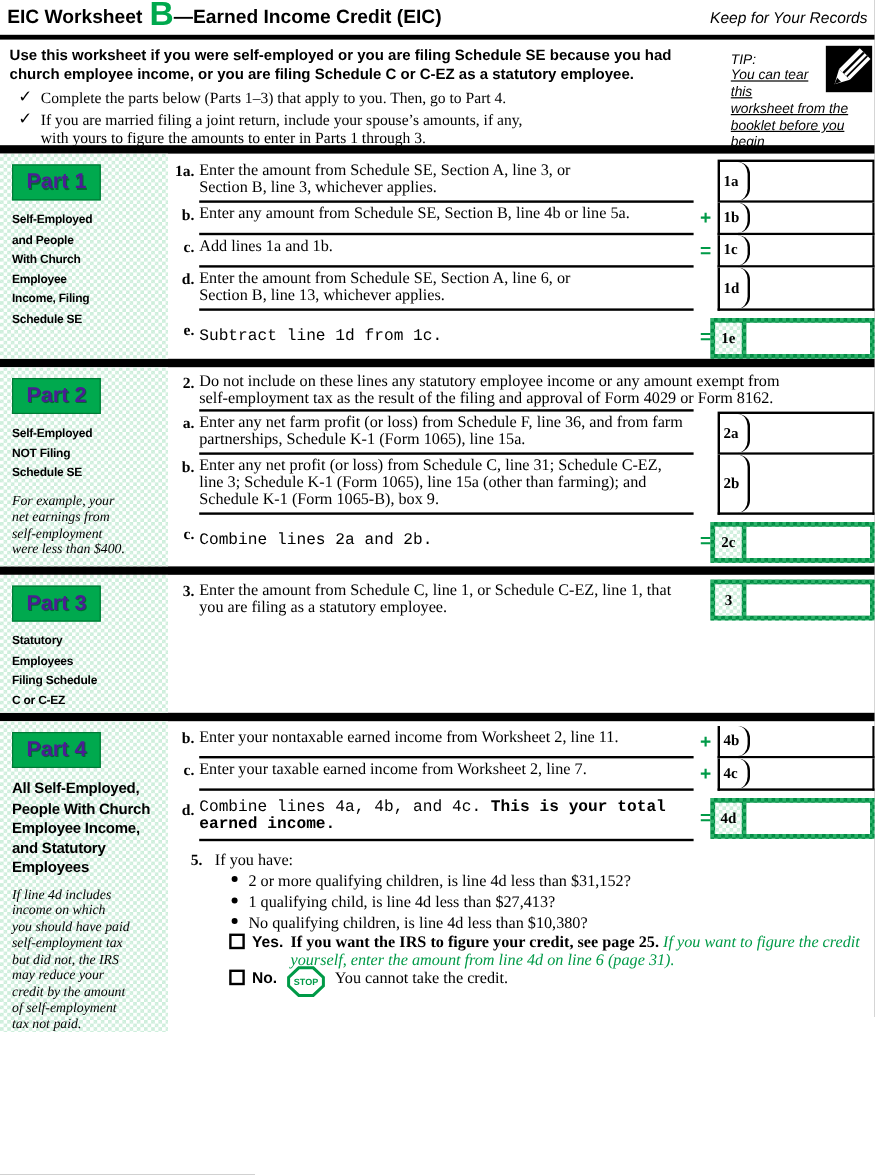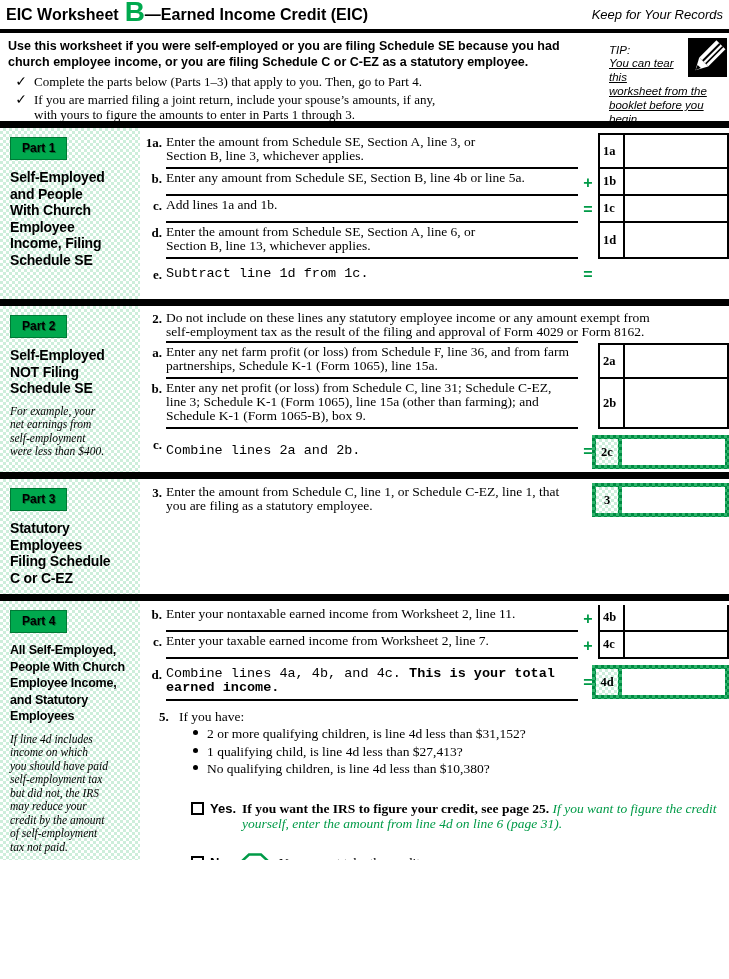--- a/index.html
+++ b/index.html
@@ -35,44 +35,44 @@
   .part { display:flex; overflow:hidden; }
   .sidebar {
     width:140px; flex:none; padding:9px 5px 0 10px;
     background-color:#fff;
     background-image:
       linear-gradient(45deg,#cdeedb 25%,transparent 25%,transparent 75%,#cdeedb 75%),
       linear-gradient(45deg,#cdeedb 25%,transparent 25%,transparent 75%,#cdeedb 75%);
     background-position:0 0,3px 3px; background-size:6px 6px;
   }
   .badge {
-    display:inline-block; background:#00a94e; color:#000000;
-    font-family:"Liberation Sans", sans-serif; font-weight:bold; font-size:12px;
+    display:inline-block; background:#00a94e; color:#4c1d95;
+    font-family:"Liberation Sans", sans-serif; font-weight:bold; font-size:18px;
     padding:3px 11px 4px 11px; border:1px solid #007a36; text-shadow:1px 1px 0 #006b30;
     margin-bottom:9px;
   }
-  .heading { font-family:"Liberation Sans", sans-serif; font-weight:bold; font-size:14px; line-height:16.5px; letter-spacing:-0.2px; }
+  .heading { font-family:"Liberation Sans", sans-serif; font-weight:bold; font-size:10px; line-height:16.5px; letter-spacing:-0.2px; }
   .note { font-style:italic; font-size:11.5px; line-height:13.5px; margin-top:8px; }
 
   .content { flex:1; padding:5px 0 0 3px; }
   .row { display:grid; grid-template-columns:23px 412px 20px 131px; }
   .row-wide { display:grid; grid-template-columns:23px 1fr; }
   .num { font-weight:bold; font-size:13px; text-align:right; padding:2px 4px 0 0; }
   .txt { font-size:13.5px; line-height:14px; padding:2px 8px 4px 0; border-bottom:2px solid #000; }
   .txt.no-u { border-bottom:none; }
   .txt-wide { position:relative; font-size:13.5px; line-height:14px; padding:2px 0 4px 0; }
   .txt-wide:after { content:""; position:absolute; left:0; bottom:0; width:412px; border-bottom:2px solid #000; }
   .op { display:flex; align-items:center; justify-content:center; color:#009a47;
         font-family:"Liberation Sans", sans-serif; font-weight:bold; font-size:16px; }
   .boxcell { display:flex; align-items:stretch; }
 
   .pbox { flex:1; display:flex; border:2px solid #000; background:#fff; }
   .pbox.nt { border-top:0; }
   .pbox .lbl { width:25px; flex:none; border-right:2px solid #000; font-weight:bold; font-size:12.5px;
-               display:flex; align-items:center; padding-left:3px; }
+               display:flex; align-items:center; padding-left:3px;border-radius:10px; }
   .pbox .val, .rbox .val { flex:1; min-height:10px; }
 
   .rrow { margin-top:6px; }
   .rrow .txt { display:flex; align-items:center;font-family:Liberation Mono, monospace; }
   .rbox {
     flex:1; display:flex; height:34px; margin-left:-6px; padding:4px;
     background-color:#2fb46c;
     background-image:
       linear-gradient(45deg,#008a42 25%,transparent 25%,transparent 75%,#008a42 75%),
       linear-gradient(45deg,#008a42 25%,transparent 25%,transparent 75%,#008a42 75%);
@@ -89,21 +89,21 @@
   }
   .rbox .val { background:#fff; }
 
   
   .row5 { display:grid; grid-template-columns:36px 1fr; margin-top:6px; }
   .num5 { font-weight:bold; font-size:13px; text-align:left; padding:2px 0 0 16px; }
   .it5 { font-size:13.5px; line-height:15px; }
   .lead5 { padding-top:2px; }
   .bullet { display:flex; align-items:baseline; margin:2px 0 0 14px; line-height:15.5px; }
   .dot { width:5px; height:5px; background:#000; border-radius:50%; flex:none; margin-right:9px; position:relative; top:-3px; }
-  .choice { display:flex; align-items:flex-start; margin:24px 0 0 12px; }
+  .choice { display:flex; align-items:flex-start; margin:0 0 0 12px; }
   .cb { width:13px; height:13px; border:2px solid #000; flex:none; margin:1px 6px 0 0; background:#fff; }
   .chlabel { font-family:"Liberation Sans", sans-serif; font-weight:bold; font-size:13px; margin-right:6px; flex:none; }
   .chtext { flex:1; }
   .chtext b { font-size:13.5px; }
   .grn { color:#009a47; font-style:italic; }
   .stop-svg { flex:none; margin:-2px 8px 0 2px; }
   .no-cannot { font-size:13.5px; }
 </style>
 </head>
 <body>
@@ -210,20 +210,26 @@
           <div class="val"></div>
             </div>
           </div>
       </div>
       <div class="row rrow">
         <div class="num">e.</div>
         <div class="txt no-u">
             <span class="pre">Subtract line 1d from 1c.</span>
           </div>
         <div class="op">=</div>
+        <div class="boxcell">
+            <div class="rbox">
+          <div class="lbl">1e</div>
+          <div class="val"></div>
+            </div>
+          </div>
       </div>
     </div>
   </div>
 
   <div class="bar"></div>
 
   <div class="part" style="height:166px">
     <div class="sidebar">
       <span class="badge">Part 2</span>
       <div class="heading pre">Self-Employed

